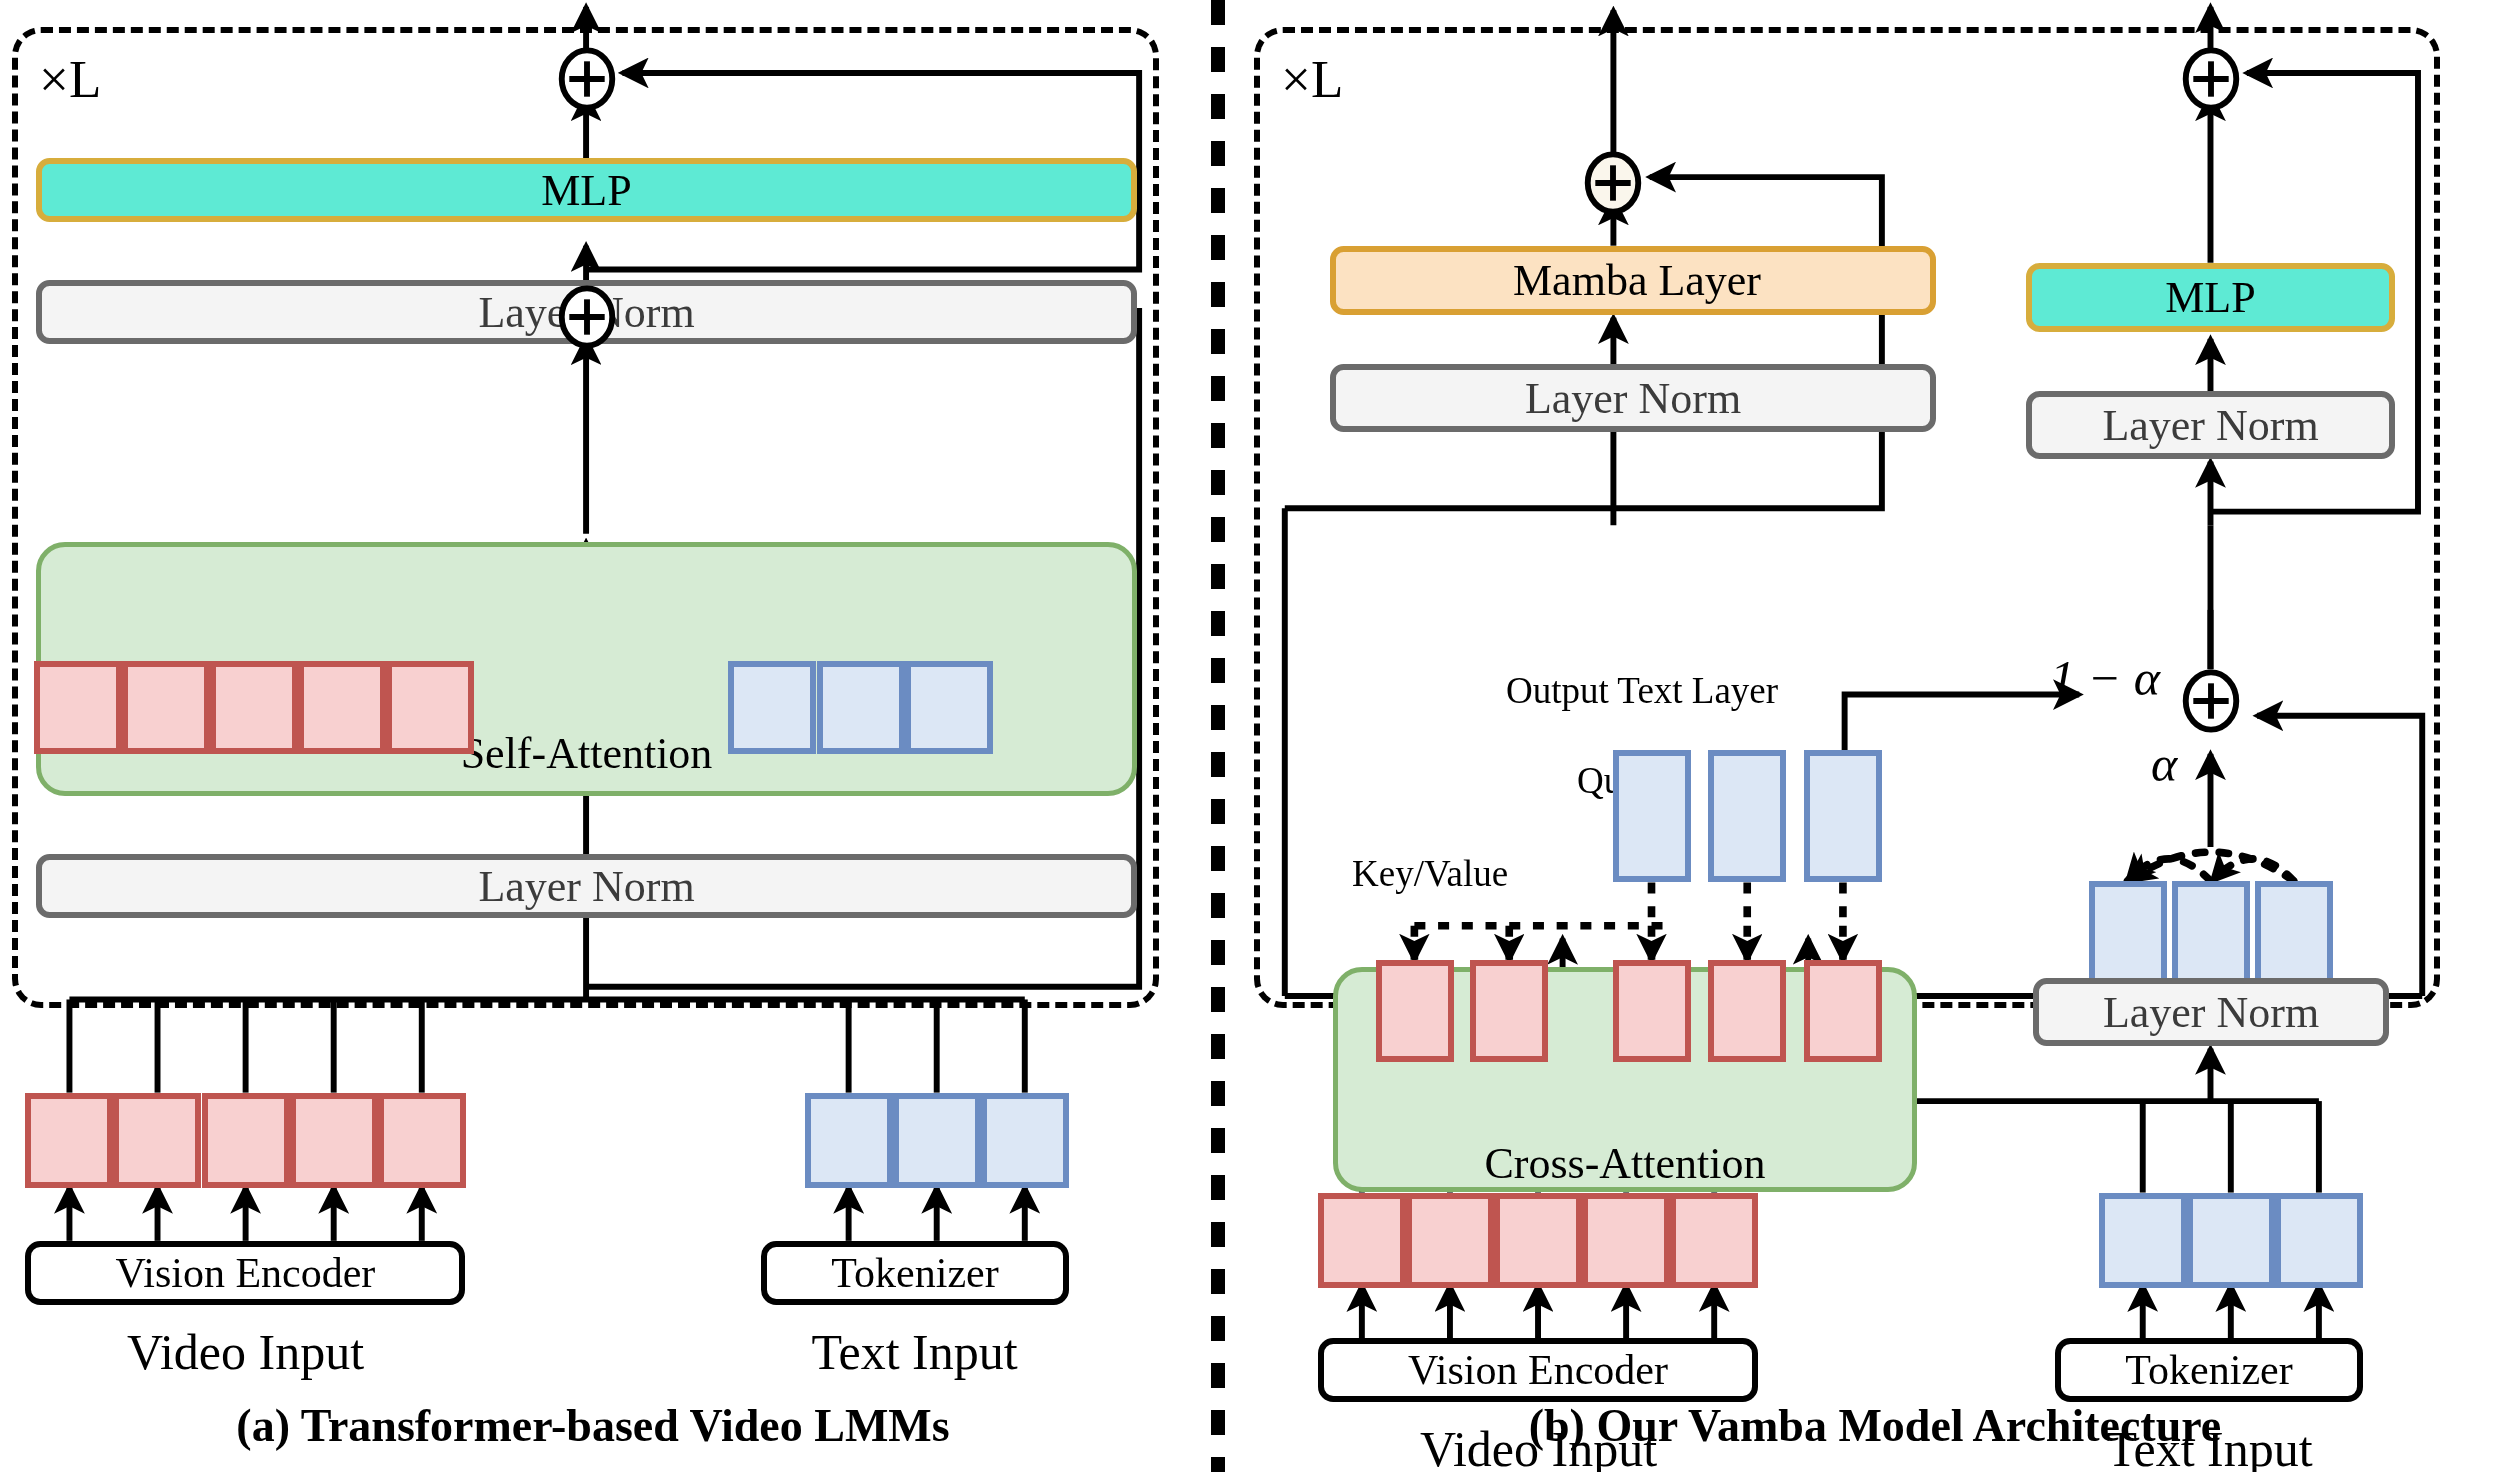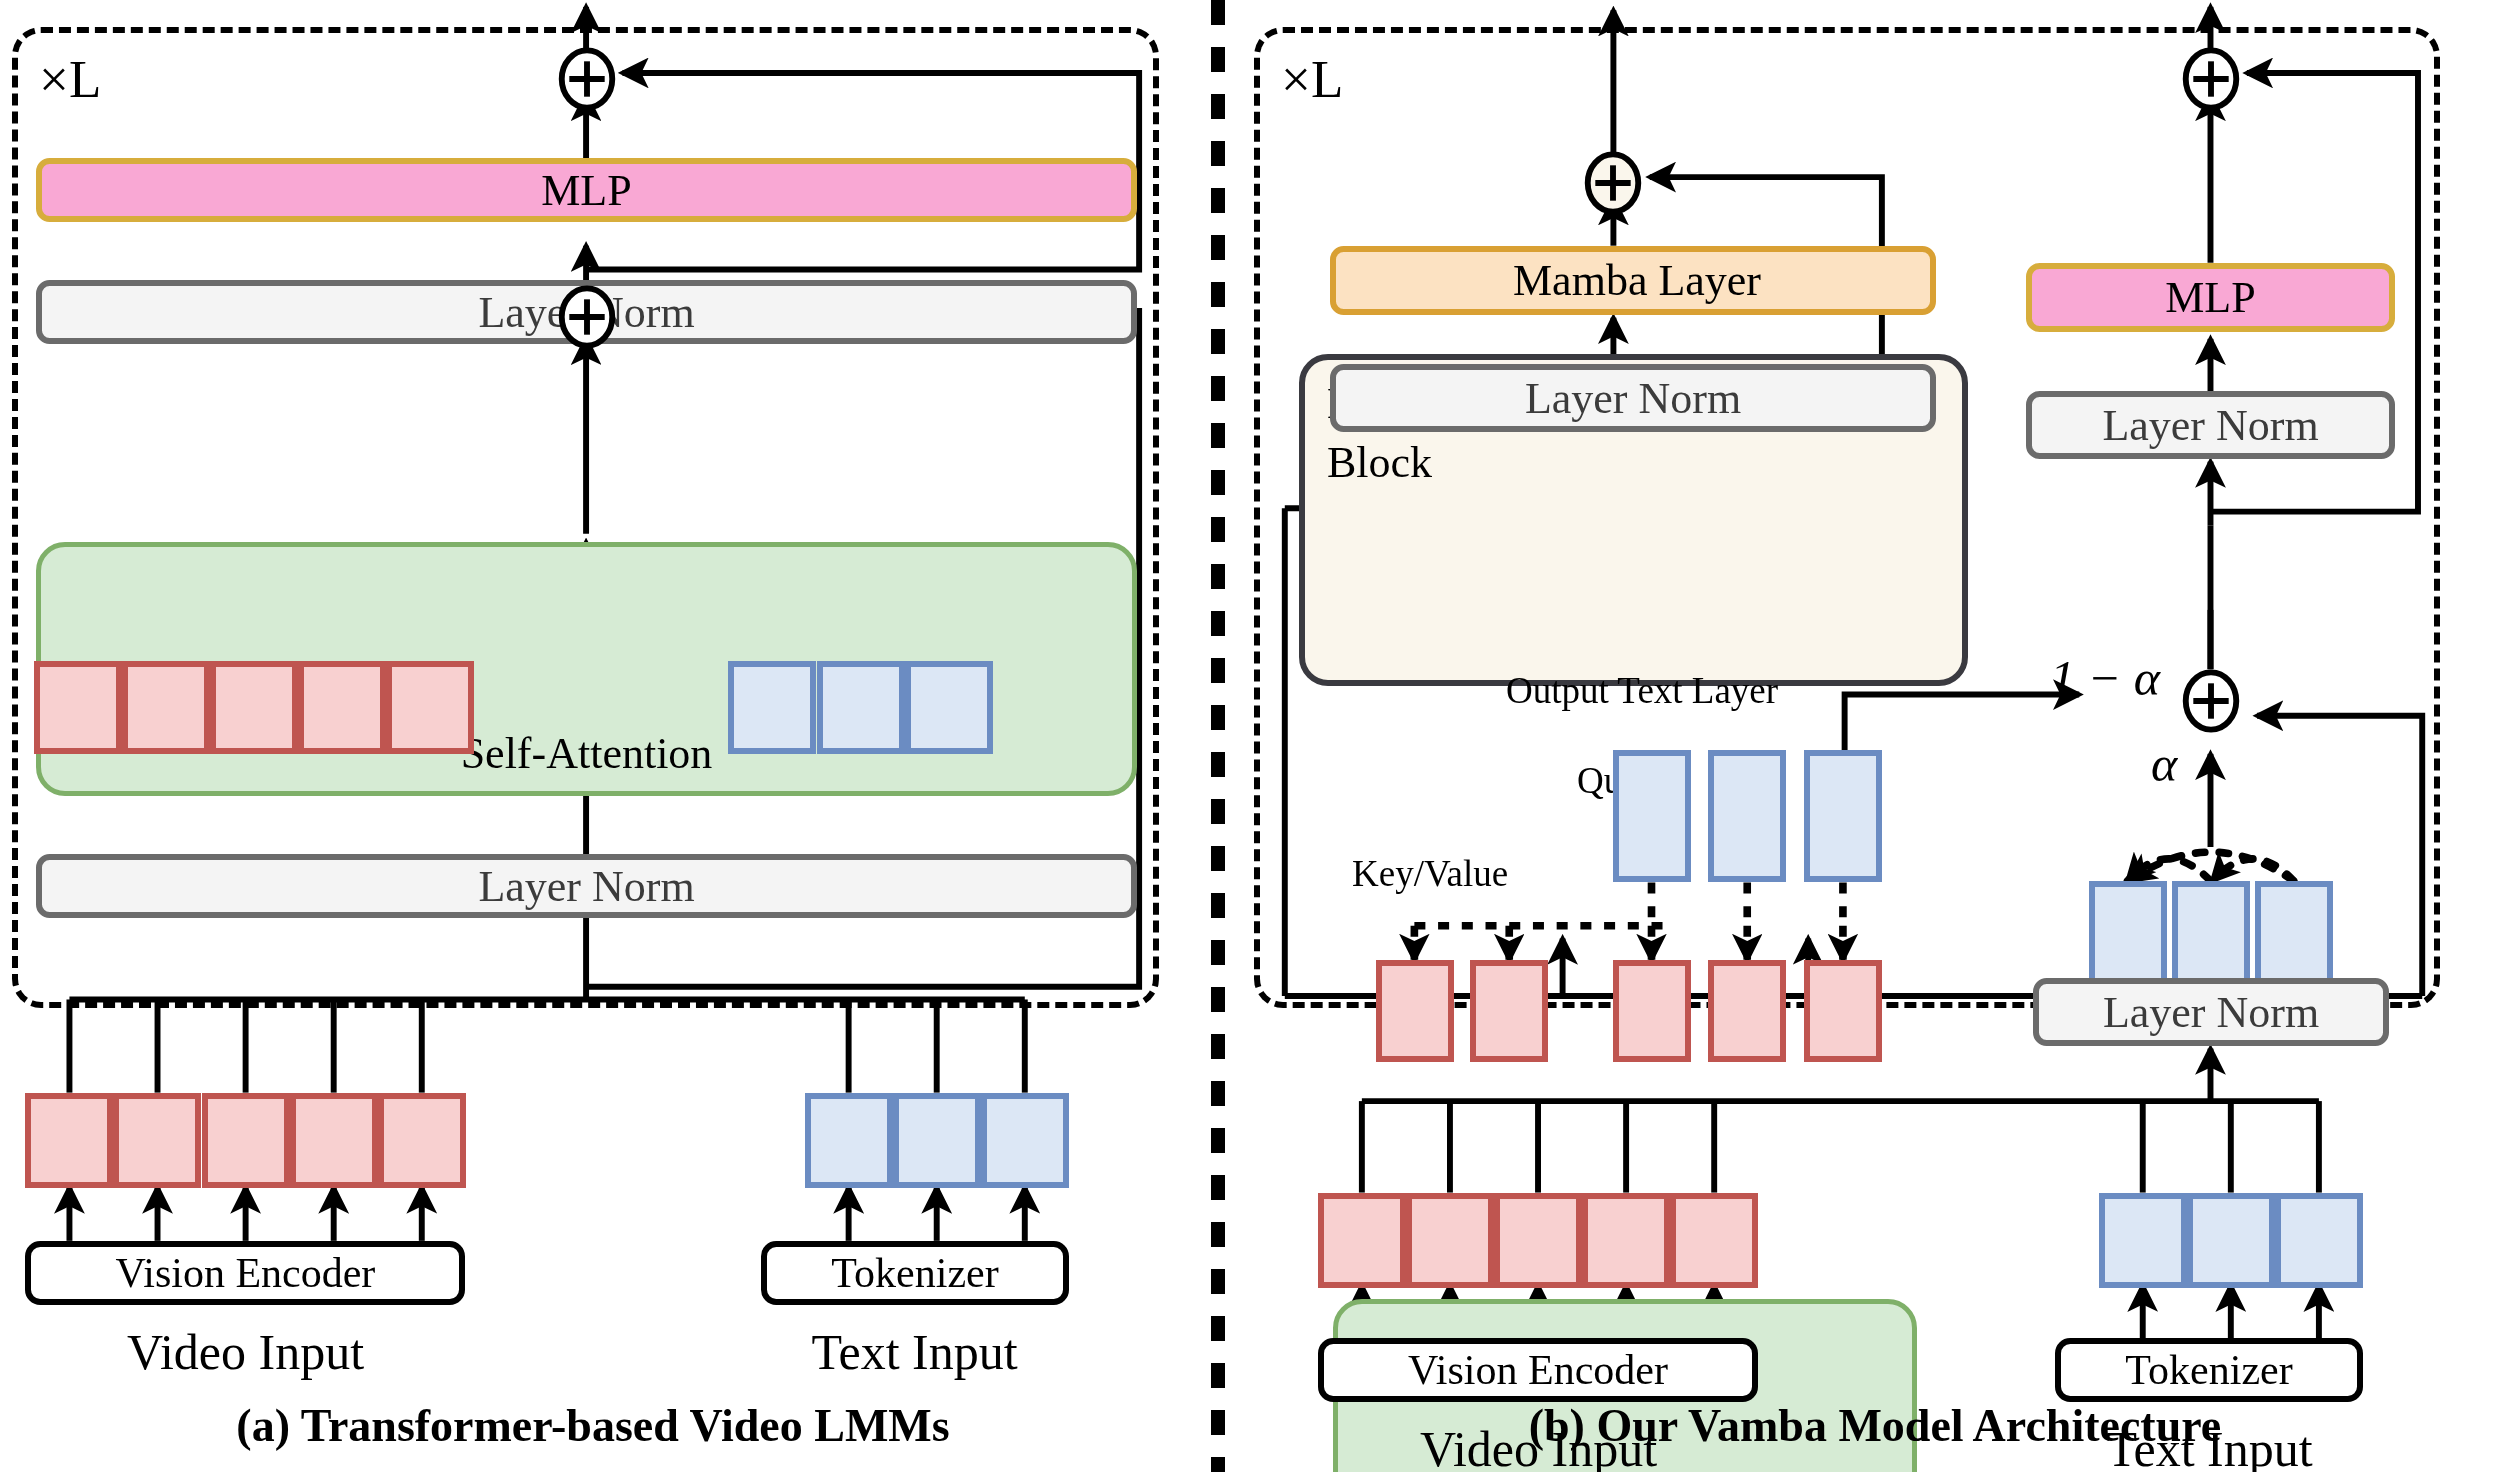--- a/index.html
+++ b/index.html
@@ -17,21 +17,21 @@
     border-radius:29px;
     background:transparent;
   }
 
   
   .blk{
     display:flex;align-items:center;justify-content:center;
     box-sizing:border-box;
   }
   .blk-mlp{
-    background:#f9a8d4;border:6px solid #d7ad3c;border-radius:13.6px;
+    background:#5eead4;border:6px solid #d7ad3c;border-radius:13.6px;
     font-size:44px;
   }
   .blk-ln{
     background:#f4f4f4;border:6px solid #6b6b6b;border-radius:13.6px;
     font-size:44px;color:#3b3b3b;
   }
   .blk-mamba-layer{
     background:#fce2c2;border:6px solid #d9a033;border-radius:13.6px;
     font-size:44px;
   }
@@ -296,24 +296,20 @@
 
   <div class="lbl lbl-caption" style="left:0px;top:1399px;width:1186px;text-align:center;">(a) Transformer-based Video LMMs</div>
 
   <div class="divider" style="left:1211px;top:0px;width:13.6px;height:1473px;
               background:repeating-linear-gradient(to bottom,#000 0px,#000 25.4px,transparent 25.4px,transparent 47px);"></div>
 
   <div class="abs panel-dashed" style="left:1254px;top:27px;width:1186px;height:981px;"></div>
 
   <div class="lbl lbl-xl" style="left:1281px;top:49px;">×L</div>
 
-  <div class="abs blk-mamba-container" style="left:1299px;top:100px;width:669px;height:332px;">
-    <div class="lbl lbl-mamba" style="left:22px;top:18.6px;">Mamba</div>
-    <div class="lbl lbl-mamba" style="left:22px;top:78px;">Block</div>
-  </div>
 
   <div class="plus" style="left:1581px;top:151px;">
     <svg width="64" height="64" viewBox="0 0 76 76">
       <ellipse cx="38" cy="38" rx="30" ry="34" fill="#faf6ec" stroke="#000" stroke-width="7"></ellipse>
       <line x1="17" y1="38" x2="59" y2="38" stroke="#000" stroke-width="7"></line>
       <line x1="38" y1="17" x2="38" y2="59" stroke="#000" stroke-width="7"></line>
     </svg>
   </div>
 
   <div class="abs blk blk-mamba-layer" style="left:1330px;top:246px;width:606px;height:69px;padding-left:8px;">Mamba Layer</div>

